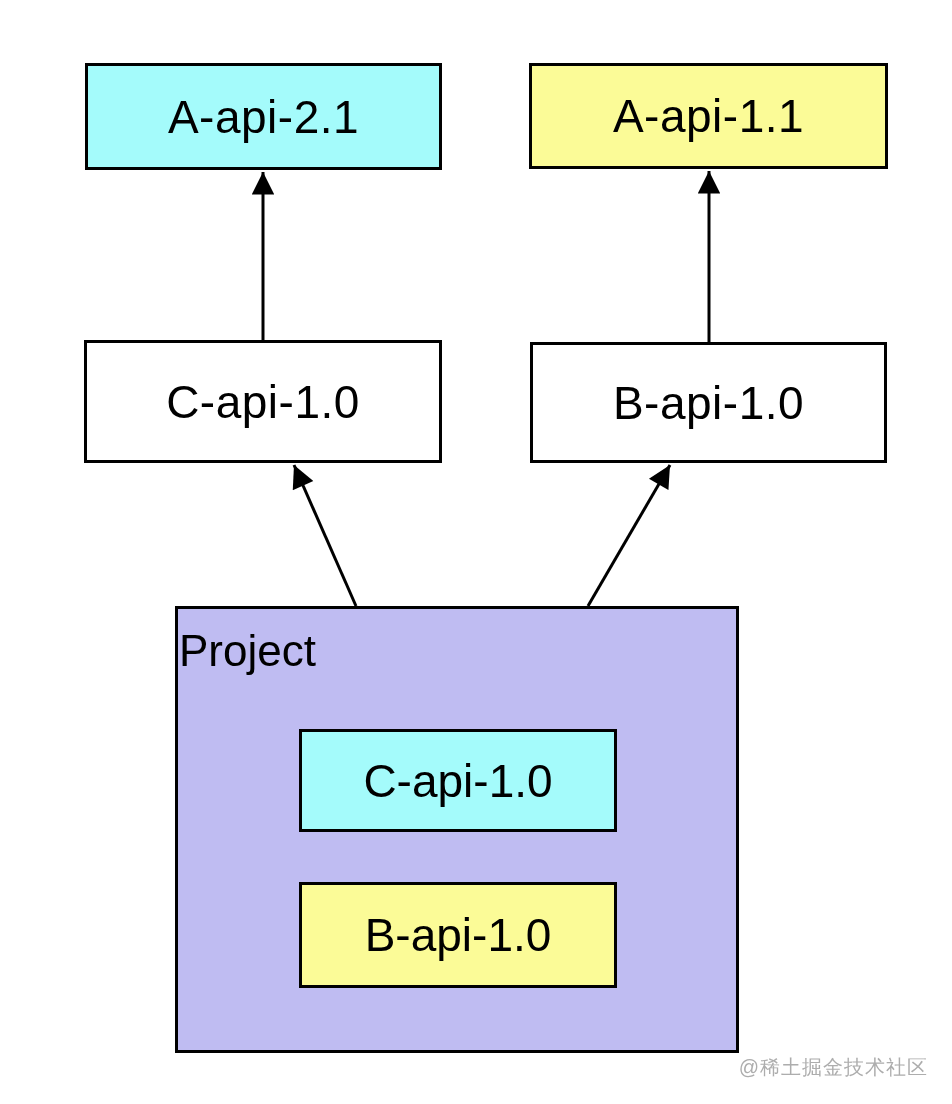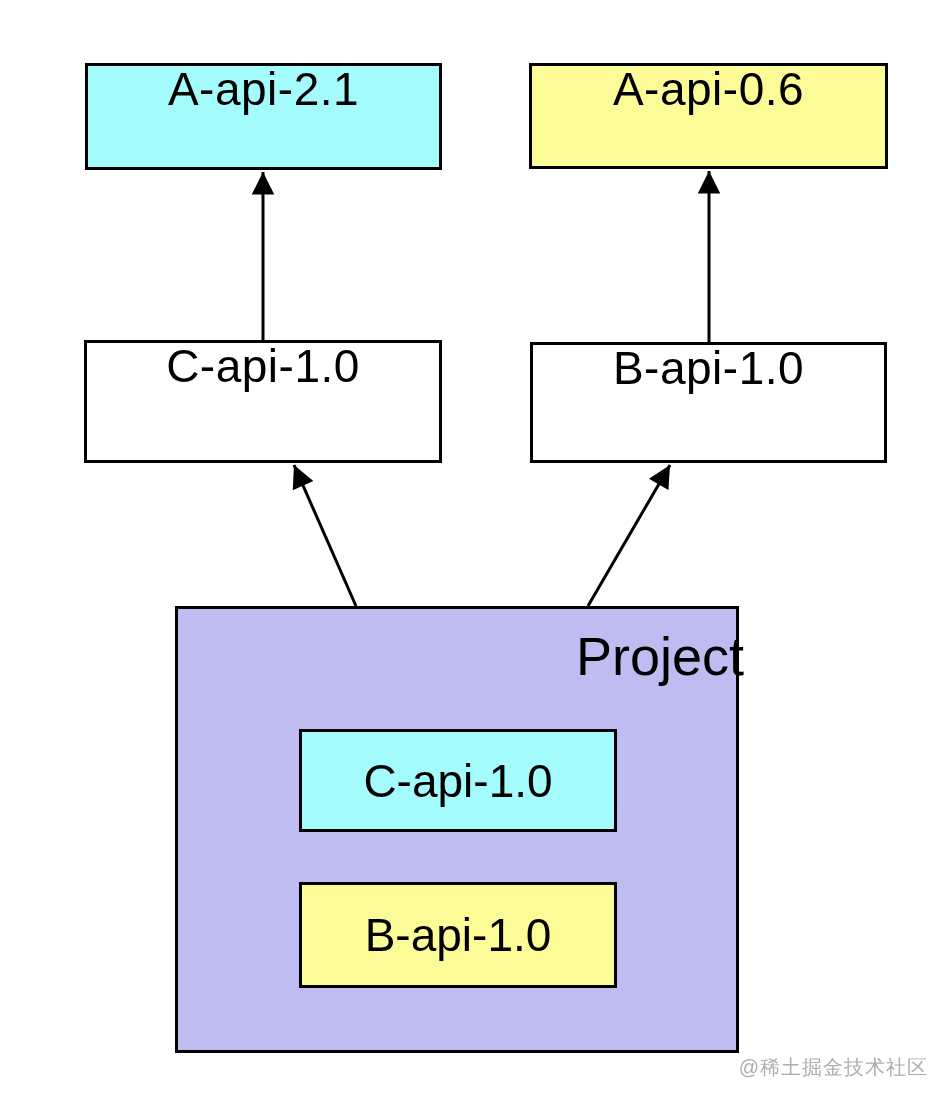--- a/index.html
+++ b/index.html
@@ -14,21 +14,21 @@
     background: #ffffff;
     font-family: "Liberation Sans", "DejaVu Sans", sans-serif;
     color: #000000;
     overflow: hidden;
   }
   .node {
     position: absolute;
     border: 3px solid #000000;
     box-sizing: border-box;
     display: flex;
-    align-items: flex-start;
+    align-items: center;
     justify-content: center;
     font-size: 46px;
     line-height: 1;
     letter-spacing: 0.5px;
     background: #ffffff;
   }
   .node--cyan   { background: #a4fbfb; }
   .node--yellow { background: #fbfb97; }
   .node--white  { background: #ffffff; }
 
@@ -42,25 +42,25 @@
     left: 175px;
     top: 606px;
     width: 564px;
     height: 447px;
     background: #bfbcf2;
     border: 3px solid #000000;
     box-sizing: border-box;
   }
   .project__title {
     position: absolute;
-    left: 8px;
+    left: 1px;
     top: 20px;
     width: 100%;
-    text-align: right;
-    font-size: 54px;
+    text-align: left;
+    font-size: 44px;
     line-height: 1;
   }
   .project__dep {
     position: absolute;
     left: 121px;
     width: 318px;
     height: 103px;
     border: 3px solid #000000;
     box-sizing: border-box;
     display: flex;
@@ -94,21 +94,21 @@
 </head>
 <body>
 
 <div class="canvas">
 
   <div class="node node--cyan node--top-left">
     <span>A-api-2.1</span>
   </div>
 
   <div class="node node--yellow node--top-right">
-    <span>A-api-0.6</span>
+    <span>A-api-1.1</span>
   </div>
 
   <div class="node node--white node--mid-left">
     <span>C-api-1.0</span>
   </div>
 
   <div class="node node--white node--mid-right">
     <span>B-api-1.0</span>
   </div>
 

